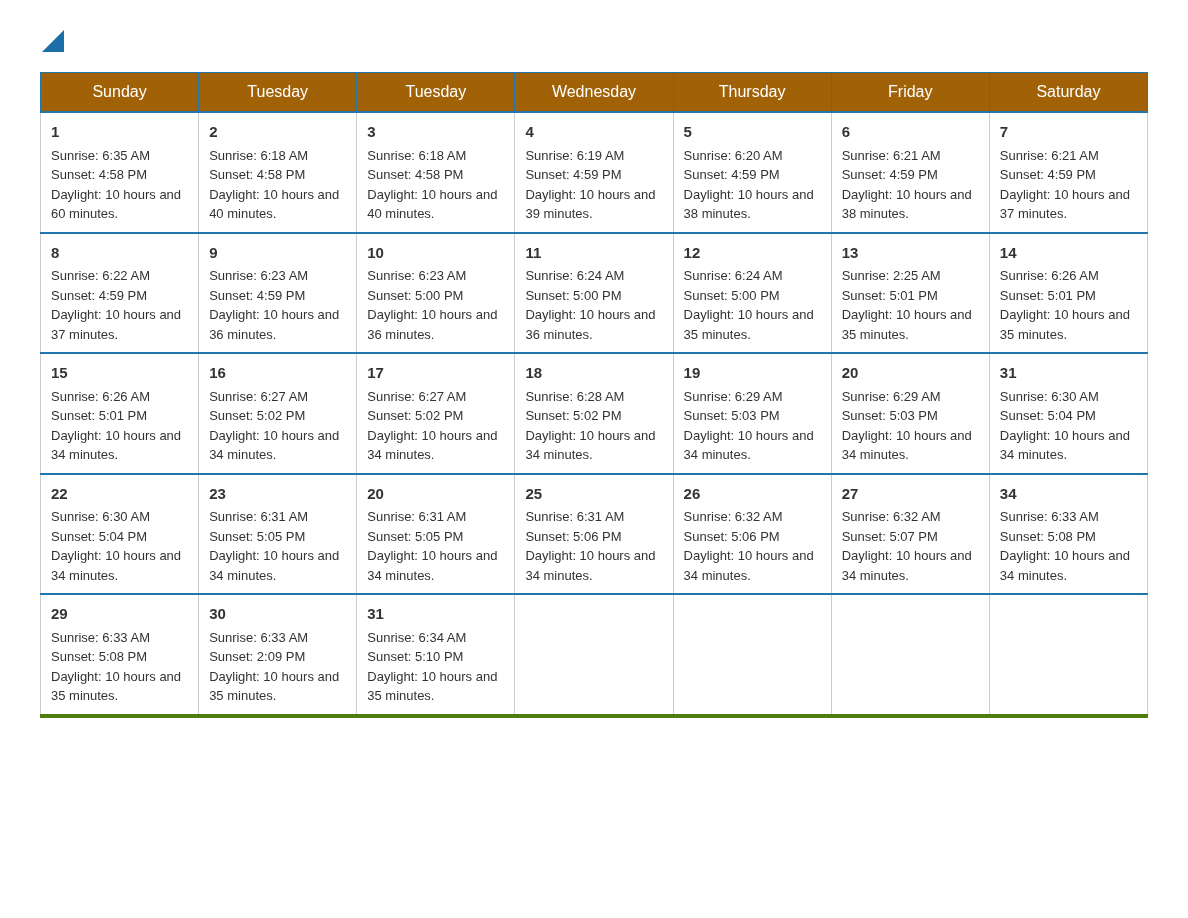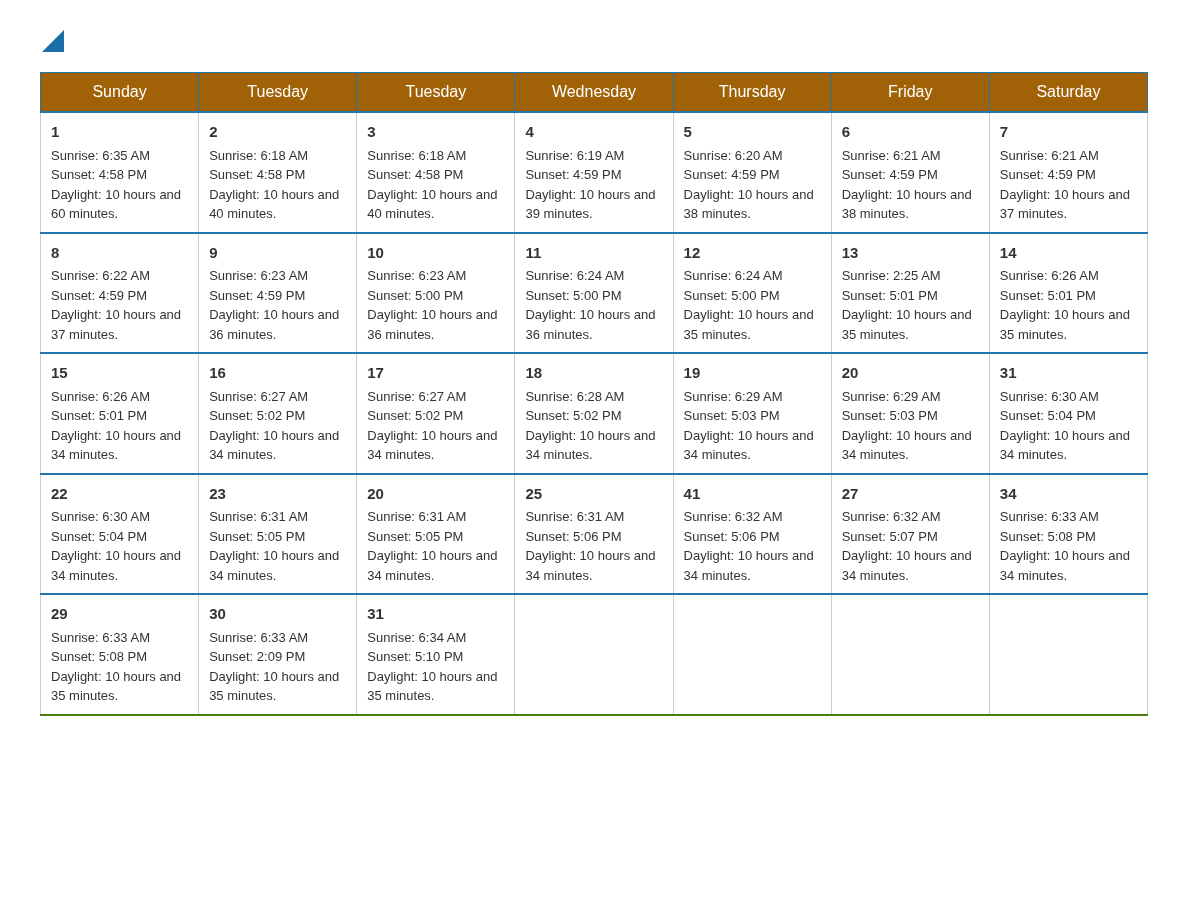--- a/index.html
+++ b/index.html
@@ -61,21 +61,21 @@
       vertical-align: top;
       padding: 8px 10px;
       border: 1px solid #ccc;
       width: 14.28%;
       min-height: 90px;
       font-size: 13px;
       line-height: 1.5;
       color: #333;
     }
     tr:last-child td {
-      border-bottom: 2px solid #4d7c0f;
+      border-bottom: 4px solid #4d7c0f;
       margin-top: 39px;
     }
     .day-num {
       font-size: 15px;
       font-weight: bold;
       display: block;
       margin-bottom: 2px;
     }
     tbody tr:first-child td {
       border-top: 2px solid #2176ae;
@@ -147,21 +147,21 @@
         <td><span class="day-num">18</span><span>Sunrise: 6:28 AM</span><br><span>Sunset: 5:02 PM</span><br><span>Daylight: 10 hours and 34 minutes.</span></td>
         <td><span class="day-num">19</span><span>Sunrise: 6:29 AM</span><br><span>Sunset: 5:03 PM</span><br><span>Daylight: 10 hours and 34 minutes.</span></td>
         <td><span class="day-num">20</span><span>Sunrise: 6:29 AM</span><br><span>Sunset: 5:03 PM</span><br><span>Daylight: 10 hours and 34 minutes.</span></td>
         <td><span class="day-num">31</span><span>Sunrise: 6:30 AM</span><br><span>Sunset: 5:04 PM</span><br><span>Daylight: 10 hours and 34 minutes.</span></td>
       </tr>
       <tr>
         <td><span class="day-num">22</span><span>Sunrise: 6:30 AM</span><br><span>Sunset: 5:04 PM</span><br><span>Daylight: 10 hours and 34 minutes.</span></td>
         <td><span class="day-num">23</span><span>Sunrise: 6:31 AM</span><br><span>Sunset: 5:05 PM</span><br><span>Daylight: 10 hours and 34 minutes.</span></td>
         <td><span class="day-num">20</span><span>Sunrise: 6:31 AM</span><br><span>Sunset: 5:05 PM</span><br><span>Daylight: 10 hours and 34 minutes.</span></td>
         <td><span class="day-num">25</span><span>Sunrise: 6:31 AM</span><br><span>Sunset: 5:06 PM</span><br><span>Daylight: 10 hours and 34 minutes.</span></td>
-        <td><span class="day-num">41</span><span>Sunrise: 6:32 AM</span><br><span>Sunset: 5:06 PM</span><br><span>Daylight: 10 hours and 34 minutes.</span></td>
+        <td><span class="day-num">26</span><span>Sunrise: 6:32 AM</span><br><span>Sunset: 5:06 PM</span><br><span>Daylight: 10 hours and 34 minutes.</span></td>
         <td><span class="day-num">27</span><span>Sunrise: 6:32 AM</span><br><span>Sunset: 5:07 PM</span><br><span>Daylight: 10 hours and 34 minutes.</span></td>
         <td><span class="day-num">34</span><span>Sunrise: 6:33 AM</span><br><span>Sunset: 5:08 PM</span><br><span>Daylight: 10 hours and 34 minutes.</span></td>
       </tr>
       <tr>
         <td><span class="day-num">29</span><span>Sunrise: 6:33 AM</span><br><span>Sunset: 5:08 PM</span><br><span>Daylight: 10 hours and 35 minutes.</span></td>
         <td><span class="day-num">30</span><span>Sunrise: 6:33 AM</span><br><span>Sunset: 2:09 PM</span><br><span>Daylight: 10 hours and 35 minutes.</span></td>
         <td><span class="day-num">31</span><span>Sunrise: 6:34 AM</span><br><span>Sunset: 5:10 PM</span><br><span>Daylight: 10 hours and 35 minutes.</span></td>
         <td></td>
         <td></td>
         <td></td>

